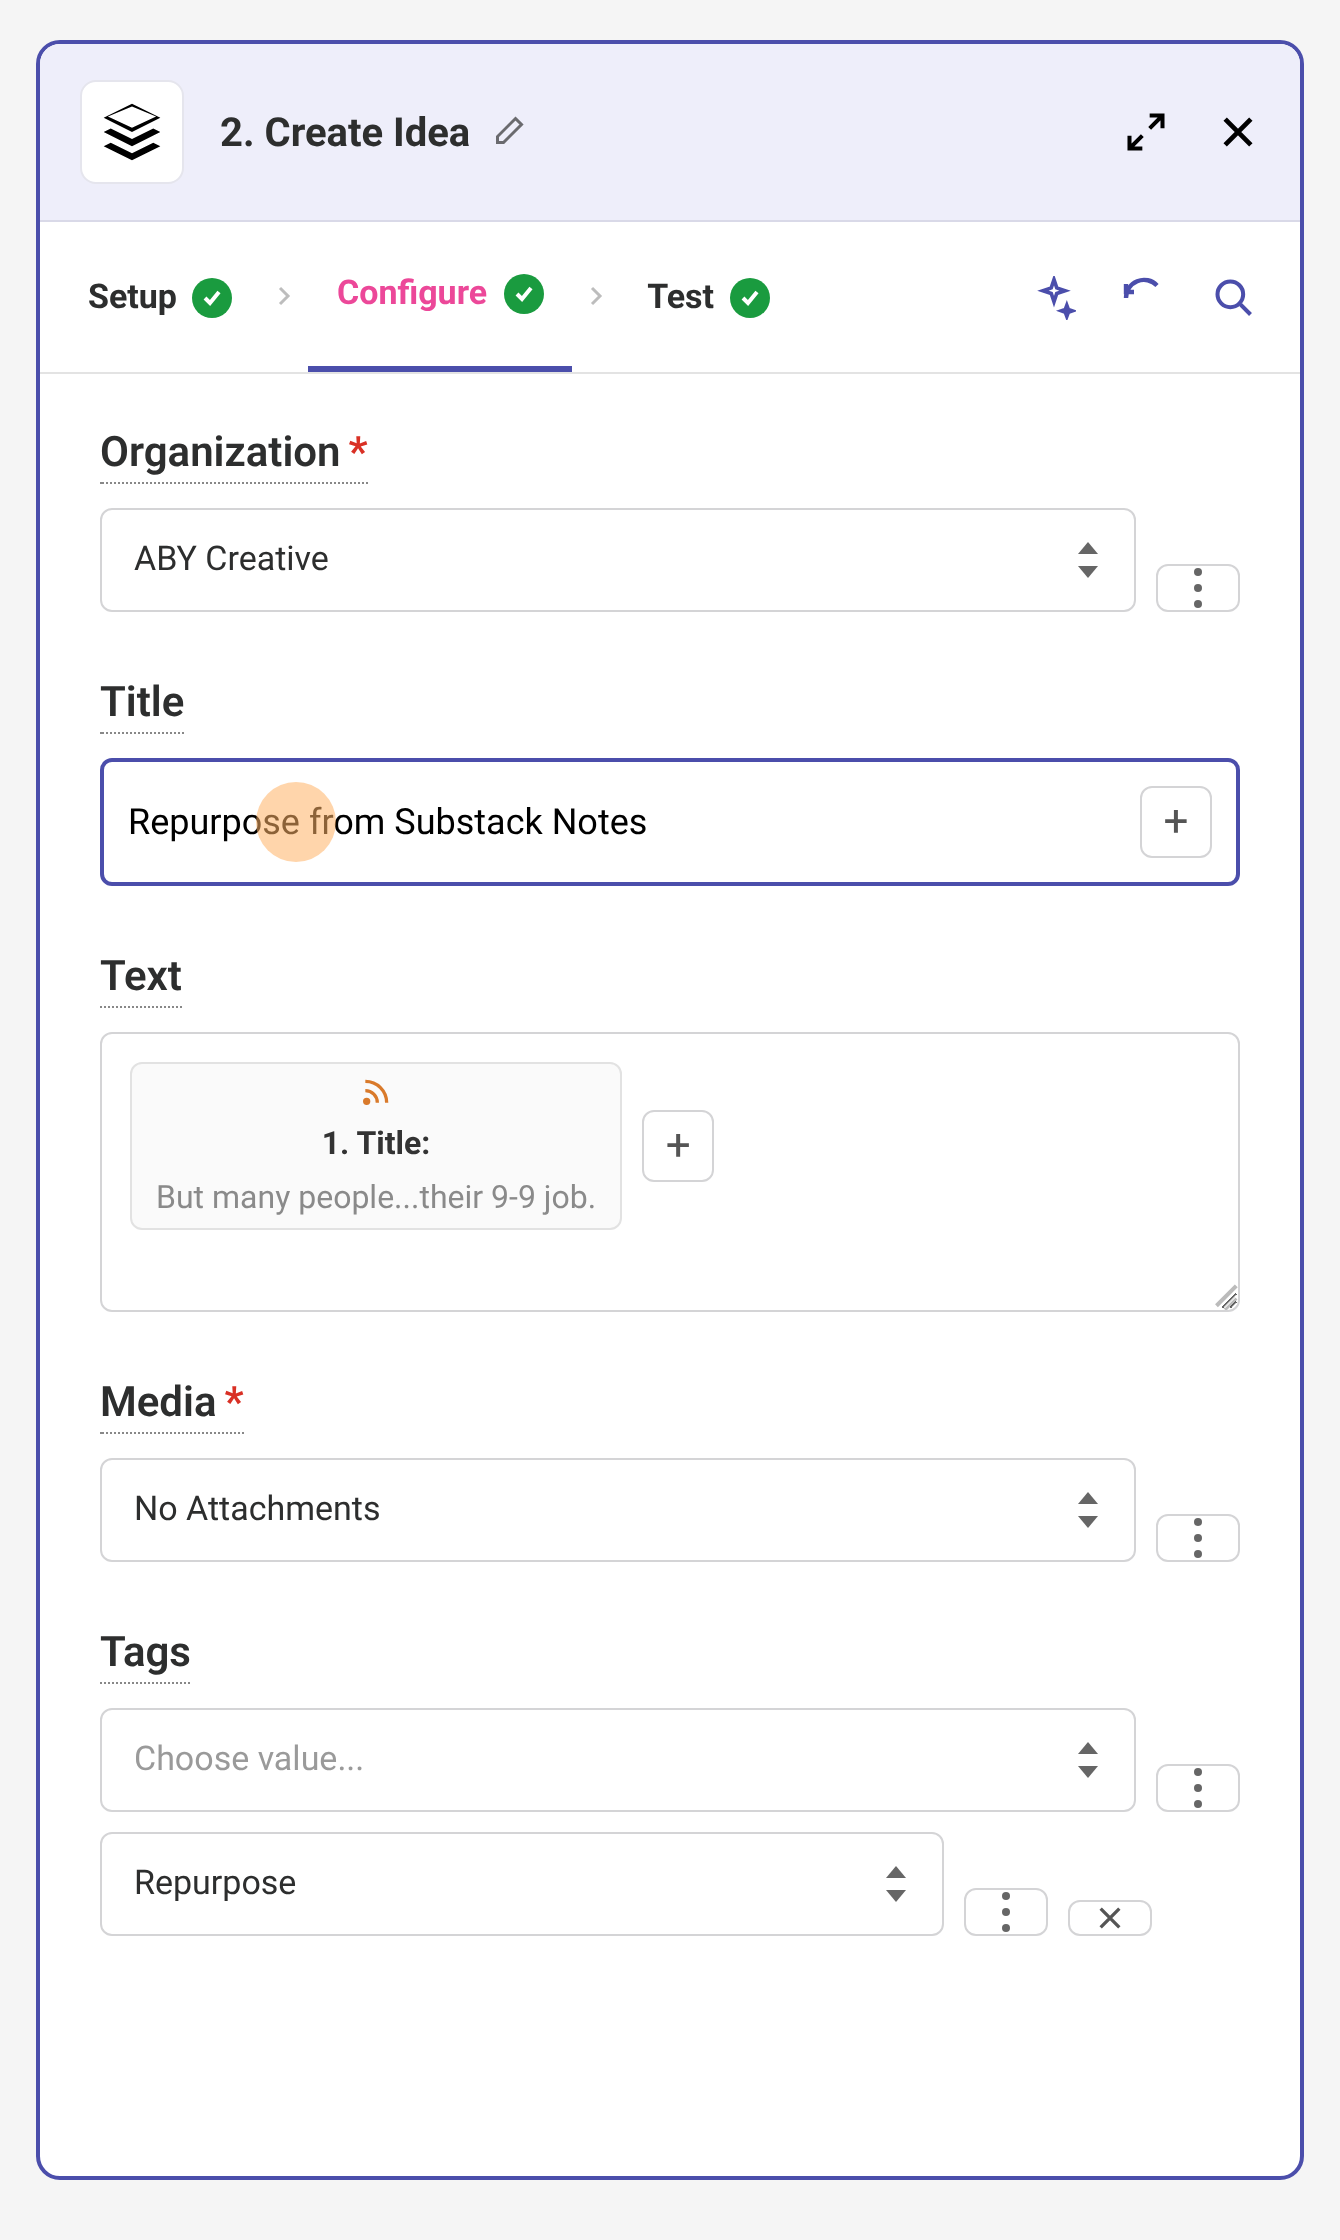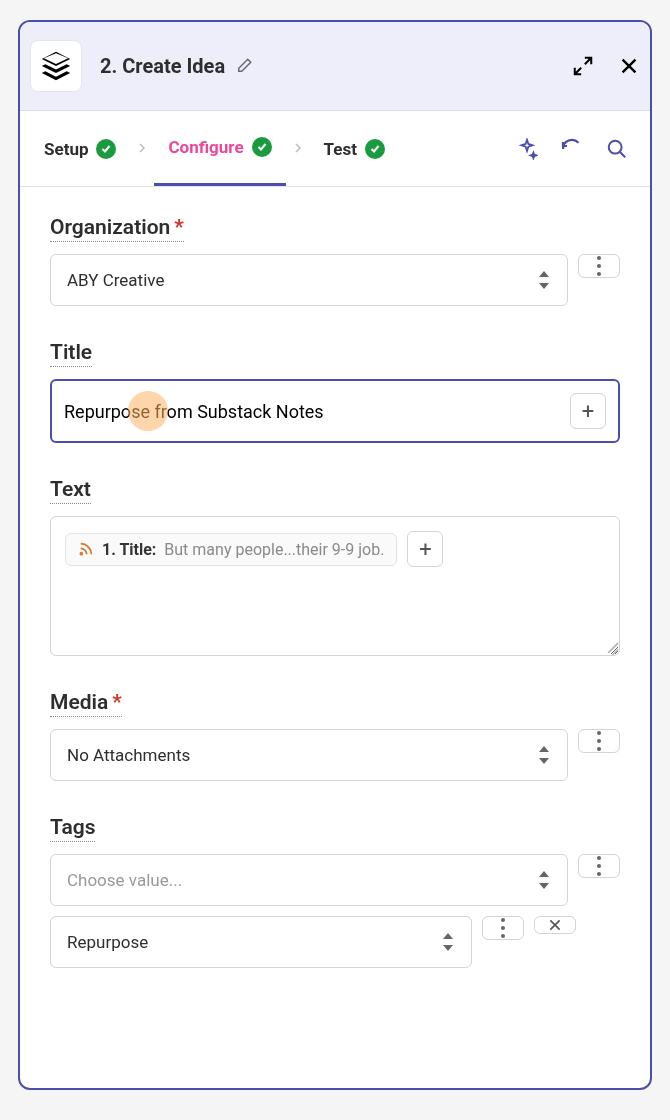--- a/index.html
+++ b/index.html
@@ -15,21 +15,21 @@
     background: #fff;
     border: 2px solid #4b4eab;
     border-radius: 12px;
     overflow: hidden;
     height: 1070px;
   }
   .header {
     background: #eeeefa;
     display: flex;
     align-items: center;
-    padding: 18px 10px;
+    padding: 18px 20px;
     border-bottom: 1px solid #d9d9e8;
   }
   .app-icon-box {
     width: 52px; height: 52px;
     background: #fff;
     border-radius: 8px;
     border: 1px solid #e5e5ed;
     display: flex;
     align-items: center;
     justify-content: center;
@@ -93,21 +93,21 @@
   .field-label {
     font-size: 21px;
     font-weight: 600;
     display: inline-block;
     border-bottom: 1px dotted #888;
     padding-bottom: 2px;
     margin-bottom: 12px;
   }
   .req { color: #d93025; margin-left: 4px; font-weight: 700; }
 
-  .row { display: flex; gap: 10px; align-items: flex-start; }
+  .row { display: flex; gap: 10px; align-items: flex-end; }
   .select {
     flex: 1;
     border: 1px solid #d4d4d6;
     border-radius: 6px;
     padding: 14px 16px;
     font-size: 17px;
     display: flex;
     align-items: center;
     justify-content: space-between;
     cursor: pointer;
@@ -192,20 +192,21 @@
   .chip-row { display:flex; align-items:center; gap:10px; }
   .chip {
     display: inline-flex;
     align-items: center;
     gap: 8px;
     border: 1px solid #e2e2e2;
     border-radius: 6px;
     padding: 6px 12px;
     background: #fafafa;
     font-size: 16px;
+    flex-direction: column;
   }
   .chip .source { color: #d97a2b; font-weight: 700; }
   .chip-step { font-weight: 700; color: #333; }
   .chip-text { color: #8a8a8a; }
   .resize-handle {
     position: absolute;
     right: 2px; bottom: 2px;
     width: 14px; height: 14px;
   }
   .resize-handle::before, .resize-handle::after {

